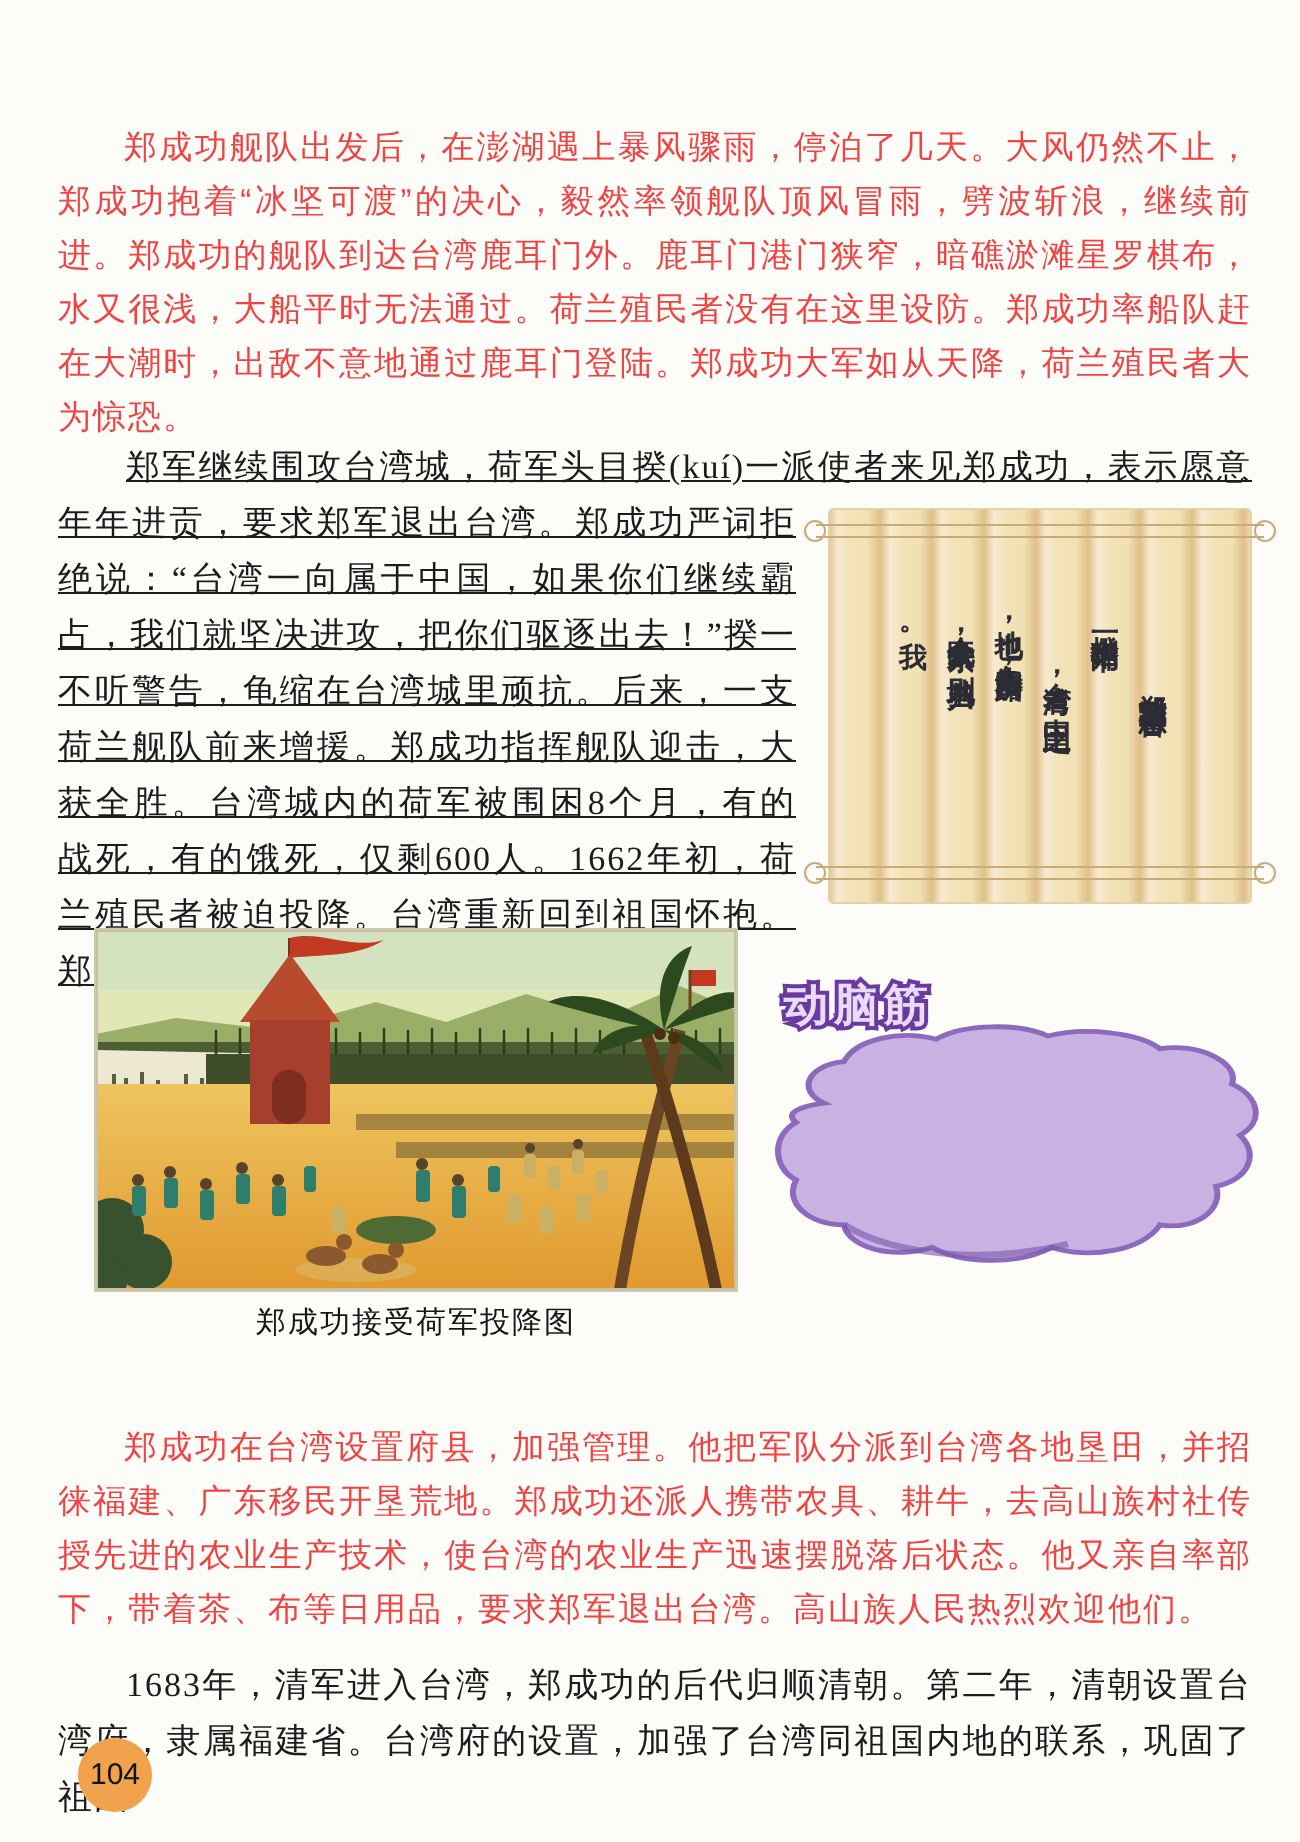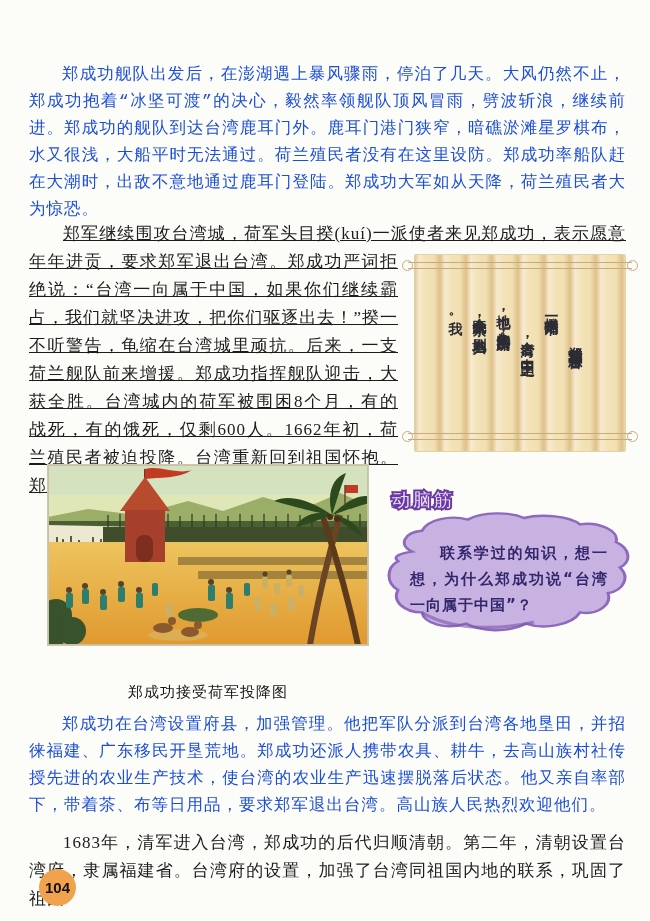--- a/index.html
+++ b/index.html
@@ -10,22 +10,22 @@
   }
   .abs{position:absolute;}
   
   .para{
     width:597px;left:29px;
     font-size:17px;line-height:27px;letter-spacing:1px;
     text-align:justify;text-indent:2em;
     color:#1c1c1c;
   }
   .para.kai{
-    font-family:Liberation Mono, monospace;
-    color:#1d4ed8;font-size:16.5px;margin-top:19px;
+    font-family:Liberation Sans, sans-serif;
+    color:#ef4444;font-size:16.5px;margin-top:19px;
   }
   .p1{top:42px;}
   .p2{top:203px;line-height:28px;text-decoration:underline;}
   .p3{top:692px;}
   .p4{top:812px;line-height:28px;}
   
   .scroll-float{
     float:right;width:212px;height:198px;
     margin:6px 0 8px 16px;display:block;position:relative;
   }
@@ -54,48 +54,48 @@
   .scol{
     display:block;position:absolute;
     writing-mode:vertical-rl;
     font-family:"DejaVu Sans","Liberation Sans",sans-serif;
     font-size:14px;letter-spacing:1px;color:#2c2c34;font-weight:bold;
   }
   
   .painting{left:48px;top:465px;width:320px;height:180px;outline:1px solid #cfc7ab;}
   .caption{
     left:48px;top:652px;width:320px;text-align:center;
-    font-size:15px;color:#161616;letter-spacing:1px;margin-top:31px;
+    font-size:15px;color:#161616;letter-spacing:1px;
   }
   
   .brainbox{left:384px;top:488px;width:254px;height:180px;}
   .blob-svg{position:absolute;left:0;top:22px;}
   .brain-title{
     position:absolute;left:8px;top:0;
     font-family:"DejaVu Sans","Liberation Sans",sans-serif;
-    font-size:18px;font-weight:normal;letter-spacing:3px;
+    font-size:22px;font-weight:bold;letter-spacing:3px;
     color:#e9dcfa;
     -webkit-text-stroke:4px #6a3aa0;
     paint-order:stroke fill;
     text-shadow:1px 1px 0 #6a3aa0,-1px -1px 0 #6a3aa0,1px -1px 0 #6a3aa0,-1px 1px 0 #6a3aa0;
   }
   .brain-body{
     position:absolute;left:26px;top:52px;width:198px;
     font-family:"DejaVu Sans","Liberation Sans",sans-serif;
     font-size:15px;font-weight:bold;line-height:26px;
     letter-spacing:1px;text-indent:2em;text-align:justify;
     color:#33276b;
   }
   
   .page-badge{
     left:39px;top:869px;width:37px;height:37px;border-radius:50%;
     background:#f1a24d;
     display:flex;align-items:center;justify-content:center;
     font-family:"Liberation Sans","DejaVu Sans",sans-serif;
-    font-size:15px;font-weight:bold;color:#111;
+    font-size:15px;font-weight:normal;color:#111;
   }
 </style>
 </head>
 <body>
 
 <p class="abs para kai p1">郑成功舰队出发后，在澎湖遇上暴风骤雨，停泊了几天。大风仍然不止，郑成功抱着“冰坚可渡”的决心，毅然率领舰队顶风冒雨，劈波斩浪，继续前进。郑成功的舰队到达台湾鹿耳门外。鹿耳门港门狭窄，暗礁淤滩星罗棋布，水又很浅，大船平时无法通过。荷兰殖民者没有在这里设防。郑成功率船队赶在大潮时，出敌不意地通过鹿耳门登陆。郑成功大军如从天降，荷兰殖民者大为惊恐。</p>
 
 <p class="abs para p2"><span>郑军继续围攻台湾城，荷军头目揆(kuí)一派使者来见郑成功，表示愿意年</span><span class="scroll-float">
     <span class="scroll-paper">
       <span class="string string-top"></span>
@@ -209,20 +209,19 @@
 </svg>
 
 <div class="abs caption">郑成功接受荷军投降图</div>
 
 <div class="abs brainbox">
   <svg class="blob-svg" width="250" height="128" viewBox="0 0 250 160" preserveAspectRatio="none" xmlns="http://www.w3.org/2000/svg">
     <path d="M28,52 C14,44 20,28 38,26 C44,12 66,6 84,12 C98,2 126,2 140,10 C158,4 186,8 196,18 C214,14 236,26 232,40 C246,48 248,64 236,72 C246,84 240,100 224,104 C228,118 214,132 196,128 C188,144 160,150 142,142 C124,154 96,152 82,142 C62,150 40,142 38,128 C20,128 8,114 14,100 C2,92 2,72 14,64 C8,58 16,54 28,52 Z" fill="#c8b2e2" stroke="#8d6abd" stroke-width="3"></path>
     <path d="M38,128 C64,148 110,152 150,140" fill="none" stroke="#7b57ad" stroke-width="4" opacity="0.6"></path>
   </svg>
   <div class="brain-title">动脑筋</div>
-  <div class="brain-body">联系学过的知识，想一想，为什么郑成功说“台湾一向属于中国”？</div>
 </div>
 
 <p class="abs para kai p3">郑成功在台湾设置府县，加强管理。他把军队分派到台湾各地垦田，并招徕福建、广东移民开垦荒地。郑成功还派人携带农具、耕牛，去高山族村社传授先进的农业生产技术，使台湾的农业生产迅速摆脱落后状态。他又亲自率部下，带着茶、布等日用品，要求郑军退出台湾。高山族人民热烈欢迎他们。</p>
 
 <p class="abs para p4">1683年，清军进入台湾，郑成功的后代归顺清朝。第二年，清朝设置台湾府，隶属福建省。台湾府的设置，加强了台湾同祖国内地的联系，巩固了祖国</p>
 
 <div class="abs page-badge">104</div>
 
 </body></html>

